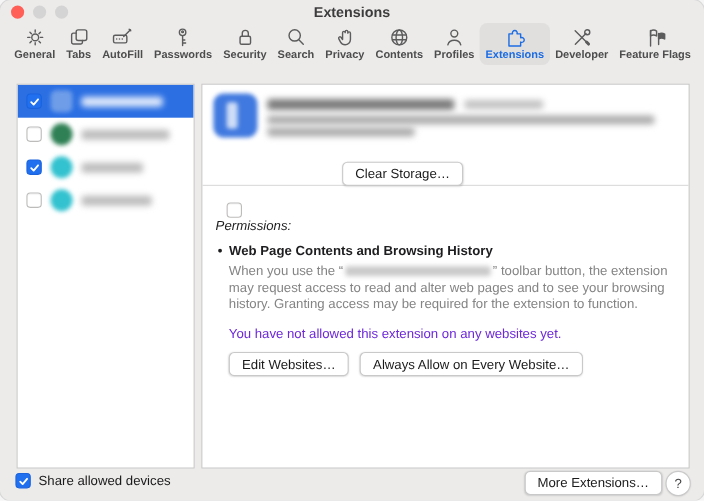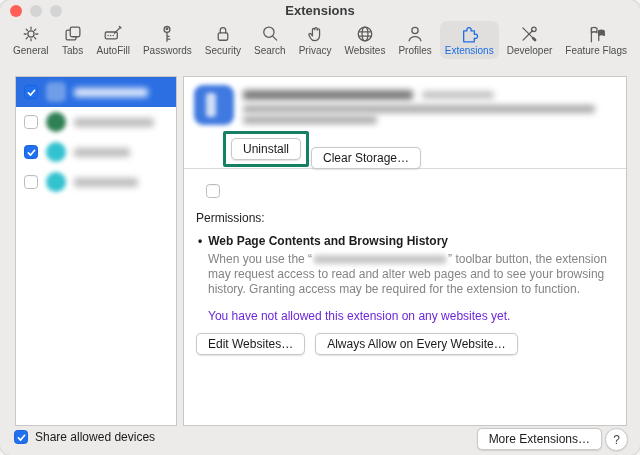--- a/index.html
+++ b/index.html
@@ -5,21 +5,21 @@
   html,body{margin:0;padding:0;background:#f5f5f5;font-family:"Liberation Sans",sans-serif;-webkit-font-smoothing:antialiased;}
   .window{position:relative;width:640px;height:455px;background:#ecebea;border-radius:10px;overflow:hidden;box-shadow:0 0 0 1px rgba(0,0,0,.12);}
   
   .titlebar{position:absolute;top:0;left:0;right:0;height:20px;}
   .lights{position:absolute;left:10px;top:5px;display:flex;gap:8px;}
   .light{width:12px;height:12px;border-radius:50%;}
   .title{position:absolute;left:0;right:0;top:3px;text-align:center;font-size:13px;font-weight:bold;color:#3c3c3c;}
   
   .toolbar{position:absolute;top:19px;left:0;right:0;height:39px;display:flex;justify-content:space-between;align-items:flex-start;padding:2px 8px 0 8px;box-sizing:border-box;}
   .titem{display:flex;flex-direction:column;align-items:center;padding:2px 5px 3px 5px;border-radius:7px;cursor:default;}
-  .titem .tlabel{font-size:10px;color:#4d4d4d;margin-top:0px;white-space:nowrap;}
+  .titem .tlabel{font-size:10px;color:#4d4d4d;margin-top:0px;white-space:nowrap;font-weight:bold;}
   .titem svg{display:block;}
   .titem.selected{background:#e0dfde;}
   .titem.selected .tlabel{color:#1c6ce3;}
   .ic{stroke:#5c5c5c;stroke-width:1.4;fill:none;stroke-linecap:round;stroke-linejoin:round;}
   .titem.selected .ic{stroke:#1c6ce3;}
   
   .sidebar{position:absolute;left:15px;top:76px;width:162px;height:350px;background:#fff;border:1px solid #c8c7c6;box-sizing:border-box;overflow:hidden;}
   .srow{height:30px;display:flex;align-items:center;gap:8px;padding-left:8px;}
   .srow.selected{background:#2b6fe3;}
   .cbx{width:14px;height:14px;border-radius:3.5px;box-sizing:border-box;flex:0 0 auto;display:flex;align-items:center;justify-content:center;}
@@ -32,27 +32,27 @@
   .mhead{position:relative;height:91px;border-bottom:1px solid #dadada;}
   .appicon{position:absolute;left:10px;top:8px;width:40px;height:40px;border-radius:9px;background:#4079df;filter:blur(2px);}
   .appicon .inner{position:absolute;left:12px;top:8px;width:10px;height:24px;background:rgba(255,255,255,.75);border-radius:3px;}
   .hrow{position:absolute;left:59px;top:13px;display:flex;align-items:center;gap:9px;}
   .hl-box{position:absolute;left:39px;top:54px;border:3px solid #158064;border-radius:2px;padding:4px 5px;}
   .btn{display:inline-block;background:#fff;border:1px solid #c9c9c9;border-radius:5px;font-size:12px;color:#1a1a1a;padding:3px 11px;box-shadow:0 .5px 1.5px rgba(0,0,0,.12);white-space:nowrap;cursor:default;}
   .clear-btn{position:absolute;left:127px;top:70px;}
   
   .mbody{padding:8px 12px 0 12px;font-size:12px;color:#1d1d1f;}
   .row-cb{display:flex;align-items:center;gap:7px;margin:7px 0 0 10px;}
-  .sec-label{margin-top:13px;}
+  .sec-label{font-style:italic;}
   .bullet-line{margin:9px 0 0 2px;font-weight:bold;}
   .bullet-line .dot{margin-right:6px;font-weight:bold;}
   .perm-desc{margin:4px 0 0 12px;width:408px;color:#848484;line-height:15px;}
   .inline-redact{display:inline-block;width:132px;height:9px;background:#c9c9c9;border-radius:2px;filter:blur(2.5px);vertical-align:-1px;margin:0 2px;}
   .status{margin:12px 0 0 12px;color:#6d28d9;}
-  .wbtns{margin:10px 0 0 0;display:flex;gap:10px;}
+  .wbtns{margin:10px 0 0 12px;display:flex;gap:10px;}
   
   .share{position:absolute;left:14px;top:430px;display:flex;align-items:center;gap:7px;font-size:12px;color:#1a1a1a;}
   .more-btn{position:absolute;right:38px;top:428px;}
   .help{position:absolute;right:12px;top:428px;width:21px;height:21px;border-radius:50%;background:#fff;border:1px solid #c9c9c9;box-shadow:0 .5px 1.5px rgba(0,0,0,.12);font-size:12px;color:#444;display:flex;align-items:center;justify-content:center;cursor:default;}
 </style>
 </head>
 <body>
 
 <div class="window">
 
@@ -141,21 +141,21 @@
     </div>
 
     <div class="titem">
       <span>
           <svg class="ic" width="22" height="22" viewBox="0 0 24 24">
             <circle cx="12" cy="12" r="7.4"></circle>
             <ellipse cx="12" cy="12" rx="3.2" ry="7.4"></ellipse>
             <path d="M5.2 9.6h13.6 M5.2 14.4h13.6"></path>
           </svg>
         </span>
-      <span class="tlabel">Websites</span>
+      <span class="tlabel">Contents</span>
     </div>
 
     <div class="titem">
       <span>
           <svg class="ic" width="22" height="22" viewBox="0 0 24 24">
             <circle cx="12" cy="8.2" r="3.4"></circle>
             <path d="M5.6 19.4a6.6 6 0 0 1 12.8 0"></path>
           </svg>
         </span>
       <span class="tlabel">Profiles</span>
@@ -232,23 +232,20 @@
     <div class="mhead">
       <div class="appicon">
           <div class="inner"></div>
         </div>
       <div class="hrow">
         <span class="bb" style="width:170px;height:10px;background:#7b7b7b"></span>
         <span class="bb" style="width:72px;height:8px;background:#c2c2c2"></span>
       </div>
       <span class="bb" style="position:absolute;left:59px;top:28px;width:352px;height:8px;background:#ababab"></span>
       <span class="bb" style="position:absolute;left:59px;top:39px;width:134px;height:8px;background:#ababab"></span>
-      <div class="hl-box">
-        <span class="btn">Uninstall</span>
-      </div>
       <span class="btn clear-btn">Clear Storage…</span>
     </div>
 
     <div class="mbody">
       <div class="row-cb">
         <span class="cbx off"></span>
       </div>
 
       <div class="sec-label">Permissions:</div>
 

